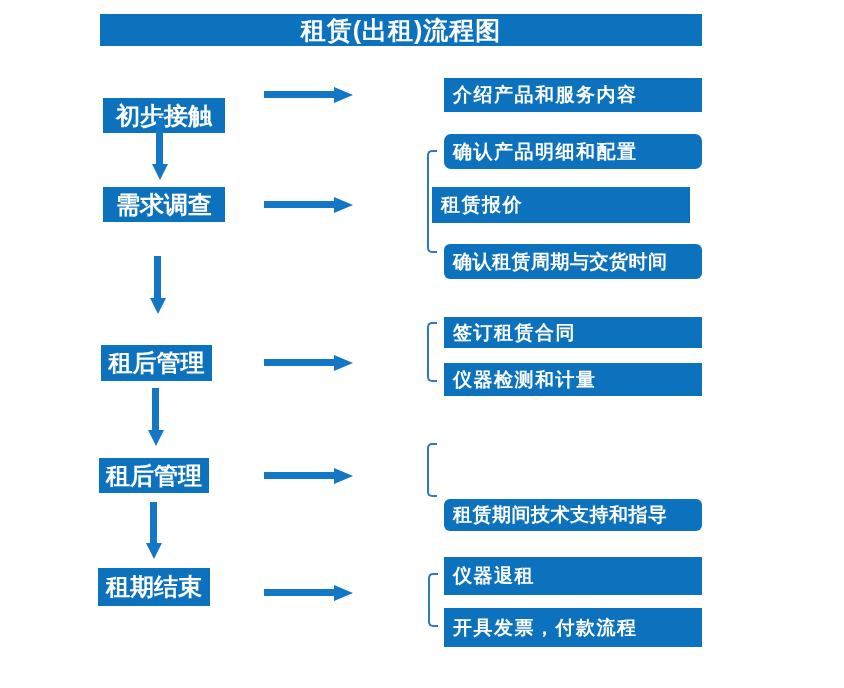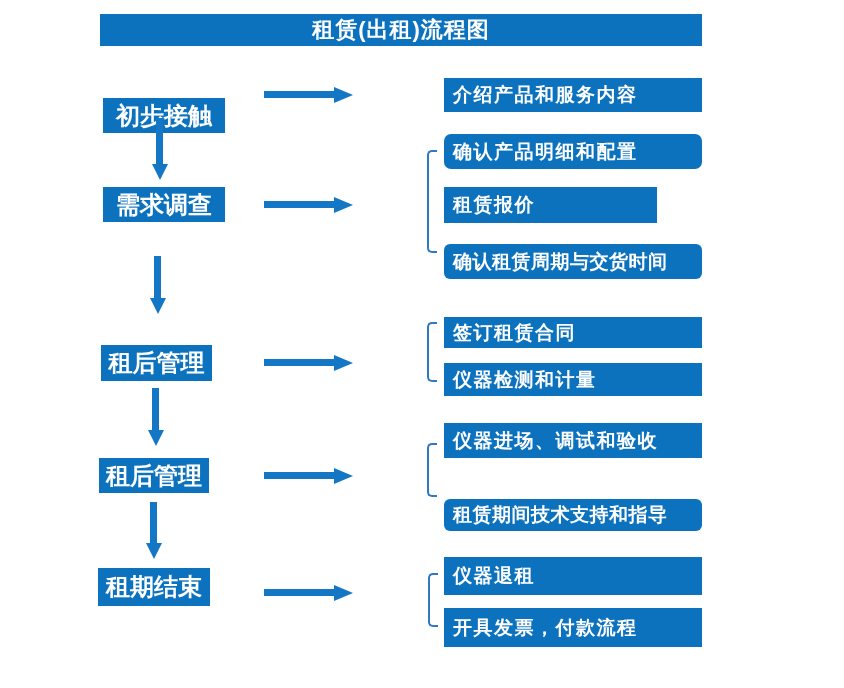--- a/index.html
+++ b/index.html
@@ -20,21 +20,21 @@
     overflow: hidden;
   }
   .title-bar {
     position: absolute;
     left: 100px; top: 14px; width: 602px; height: 32px;
     background: var(--primary-blue);
     display: flex; align-items: center; justify-content: center;
   }
   .title-bar span {
     color: var(--text-white);
-    font-size: 22px;
+    font-size: 25px;
     font-weight: bold;
     letter-spacing: 1px;
     white-space: nowrap;
   }
   .box {
     position: absolute;
     background: var(--primary-blue);
     display: flex;
     align-items: center;
     color: var(--text-white);
@@ -115,34 +115,31 @@
   <div class="box step" style="left:98px;  top:568px; width:112px; height:38px;">
     <span>租期结束</span>
   </div>
 
   <div class="box detail" style="left:444px; top:78px;  width:258px; height:34px;">
     <span>介绍产品和服务内容</span>
   </div>
   <div class="box detail" style="left:444px; top:134px; width:258px; height:35px;border-radius:7px;">
     <span>确认产品明细和配置</span>
   </div>
-  <div class="box detail" style="left:444px; top:187px; width:213px; height:36px;">
+  <div class="box detail" style="left:432px; top:187px; width:258px; height:36px;">
     <span>租赁报价</span>
   </div>
   <div class="box detail small" style="left:444px; top:244px; width:258px; height:35px;">
     <span>确认租赁周期与交货时间</span>
   </div>
   <div class="box detail" style="left:444px; top:317px; width:258px; height:31px;">
     <span>签订租赁合同</span>
   </div>
   <div class="box detail" style="left:444px; top:363px; width:258px; height:33px;">
     <span>仪器检测和计量</span>
-  </div>
-  <div class="box detail" style="left:444px; top:423px; width:258px; height:35px;">
-    <span>仪器进场、调试和验收</span>
   </div>
   <div class="box detail small" style="left:444px; top:499px; width:258px; height:32px;">
     <span>租赁期间技术支持和指导</span>
   </div>
   <div class="box detail" style="left:444px; top:557px; width:258px; height:38px;">
     <span>仪器退租</span>
   </div>
   <div class="box detail" style="left:444px; top:608px; width:258px; height:39px;">
     <span>开具发票，付款流程</span>
   </div>

